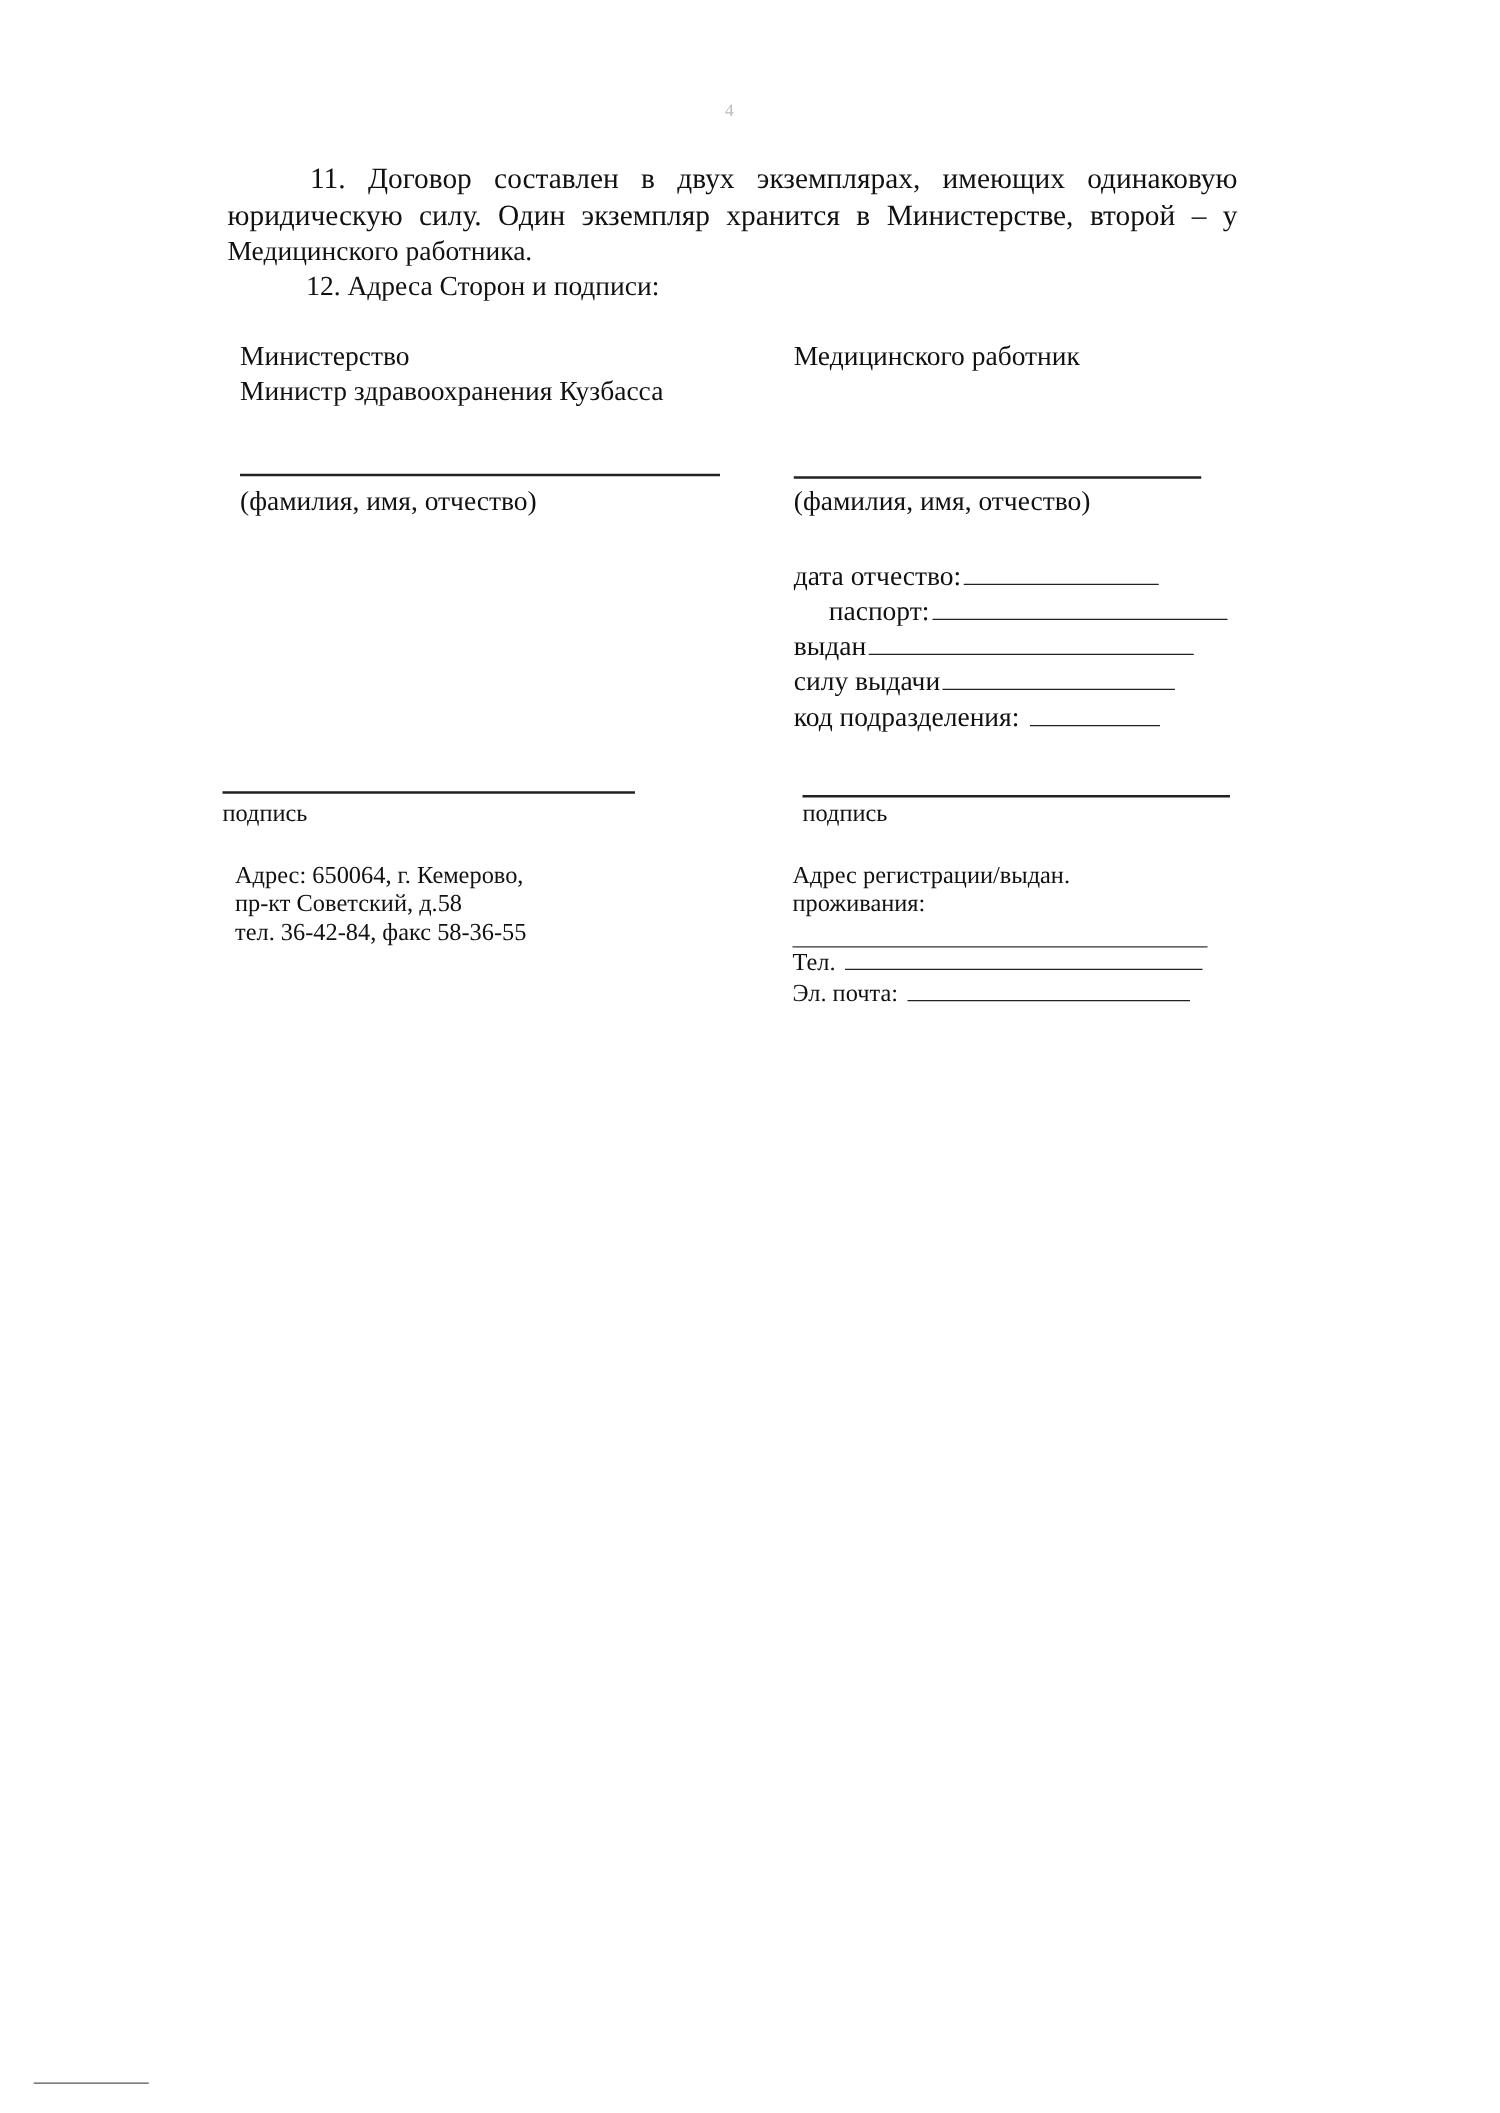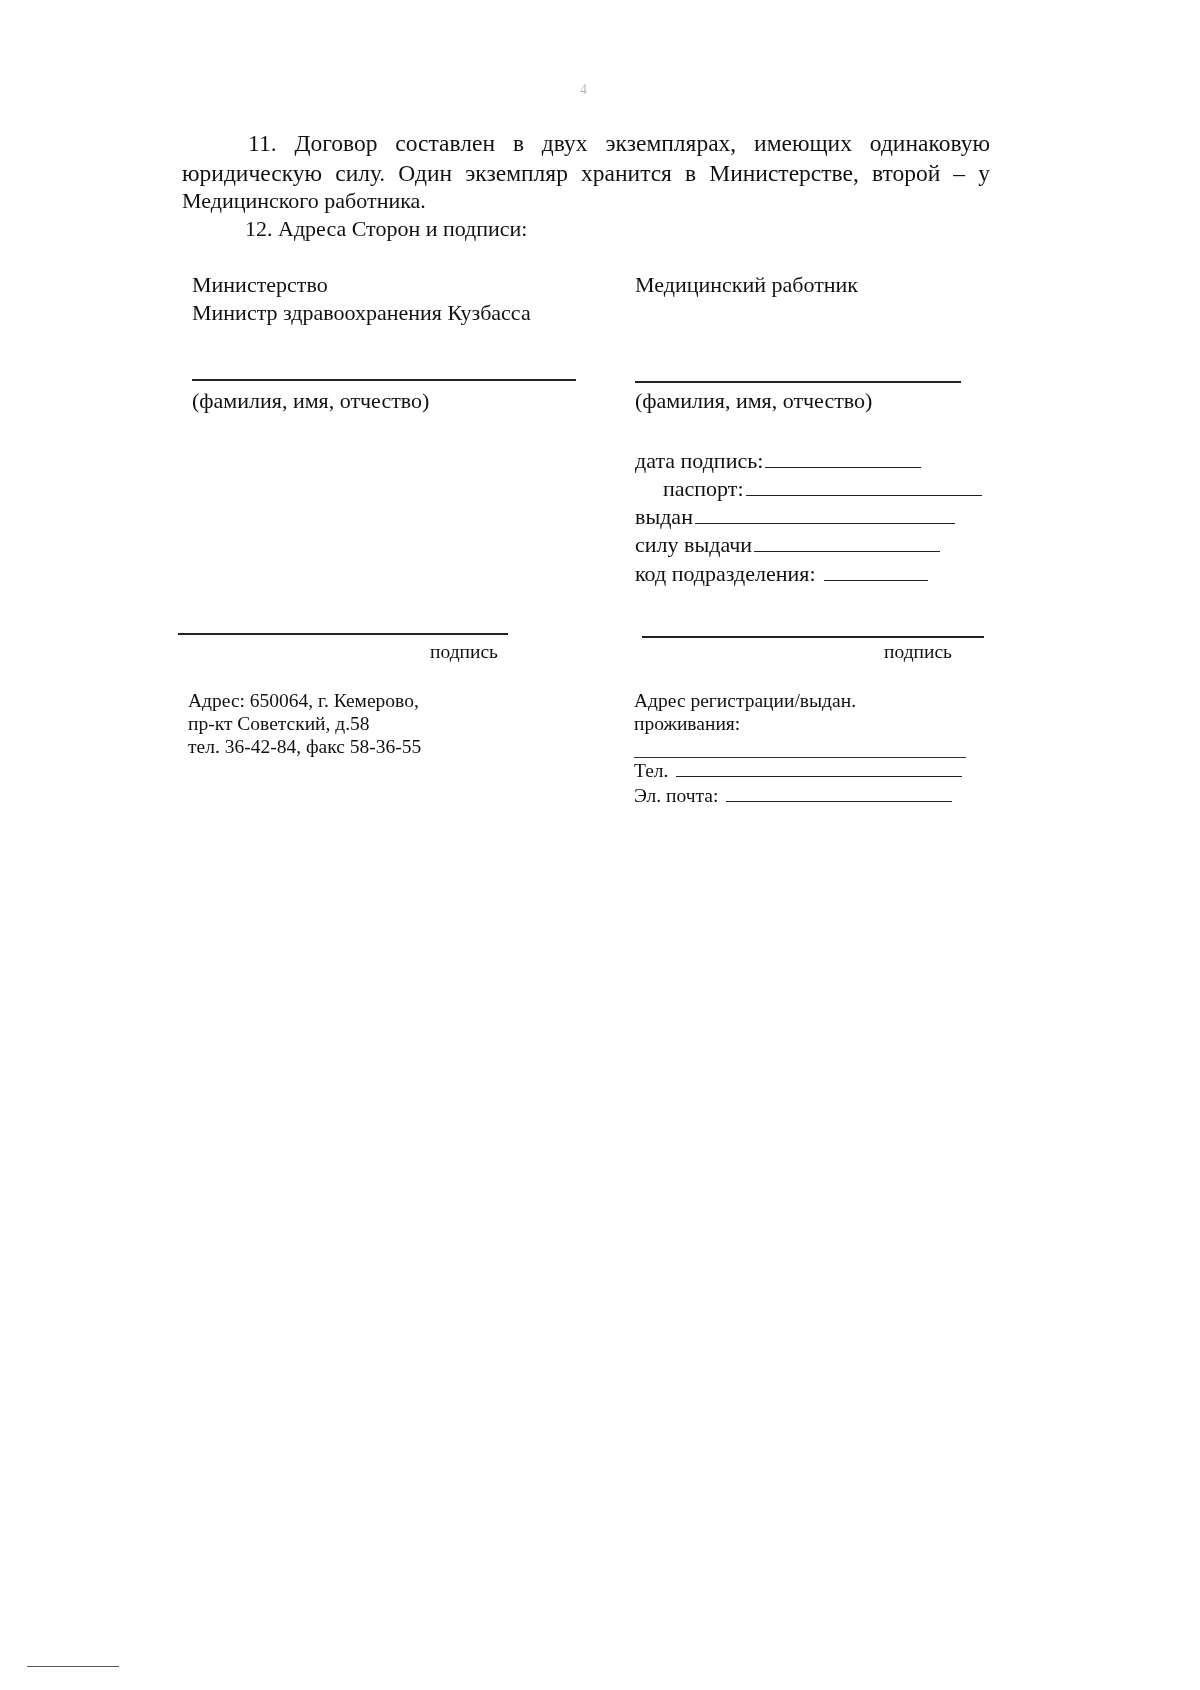--- a/index.html
+++ b/index.html
@@ -10,47 +10,47 @@
   .para { left: 198px; width: 792px; font-size: 23.5px; line-height: 31px; white-space: normal; }
   .justify { text-align: justify; text-align-last: justify; }
   .indent { text-indent: 50px; }
   .t23 { font-size: 22px; line-height: 30px; }
   .t19 { font-size: 19.5px; line-height: 23px; }
   .line { position: absolute; height: 0; border-top: 2px solid #222; }
   .line.thin { border-top: 1.5px solid #333; }
   .field { position: absolute; white-space: nowrap; }
   .field .lbl { display: inline-block; vertical-align: baseline; }
   .field .blank { display: inline-block; border-bottom: 1.5px solid #222; height: 1px; vertical-align: baseline; margin-left: 2px; }
-  .caption { text-align: right; }
+  .caption { text-align: left; }
   .footnote-rule { position: absolute; left: 27px; top: 1666px; width: 92px; border-top: 1.5px solid #555; }
 </style>
 </head>
 <body>
 
 <div>
 
   <div class="abs page-mark">4</div>
 
   <div class="abs para justify indent" style="top:128px;">11. Договор составлен в двух экземплярах, имеющих одинаковую</div>
   <div class="abs para justify" style="top:158px; left:182px; width:808px;">юридическую силу. Один экземпляр хранится в Министерстве, второй – у</div>
   <div class="abs t23" style="top:186px; left:182px;">Медицинского работника.</div>
 
   <div class="abs t23" style="top:214px; left:245px;">12. Адреса Сторон и подписи:</div>
 
   <div class="abs t23" style="top:270px; left:192px;">Министерство</div>
   <div class="abs t23" style="top:298px; left:192px;">Министр здравоохранения Кузбасса</div>
   <div class="line" style="top:379px; left:192px; width:384px;"></div>
   <div class="abs t23" style="top:386px; left:192px;">(фамилия, имя, отчество)</div>
 
-  <div class="abs t23" style="top:270px; left:635px;">Медицинский работник</div>
+  <div class="abs t23" style="top:270px; left:635px;">Медицинского работник</div>
   <div class="line" style="top:381px; left:635px; width:326px;"></div>
   <div class="abs t23" style="top:386px; left:635px;">(фамилия, имя, отчество)</div>
 
   <div class="field t23" style="top:446px; left:635px;">
-    <span class="lbl">дата подпись:</span><span class="blank" style="width:156px;"></span>
+    <span class="lbl">дата отчество:</span><span class="blank" style="width:156px;"></span>
   </div>
   <div class="field t23" style="top:474px; left:635px;margin-left:28px;">
     <span class="lbl">паспорт:</span><span class="blank" style="width:236px;"></span>
   </div>
   <div class="field t23" style="top:502px; left:635px;">
     <span class="lbl">выдан</span><span class="blank" style="width:260px;"></span>
   </div>
   <div class="field t23" style="top:530px; left:635px;">
     <span class="lbl">силу выдачи</span><span class="blank" style="width:186px;"></span>
   </div>

